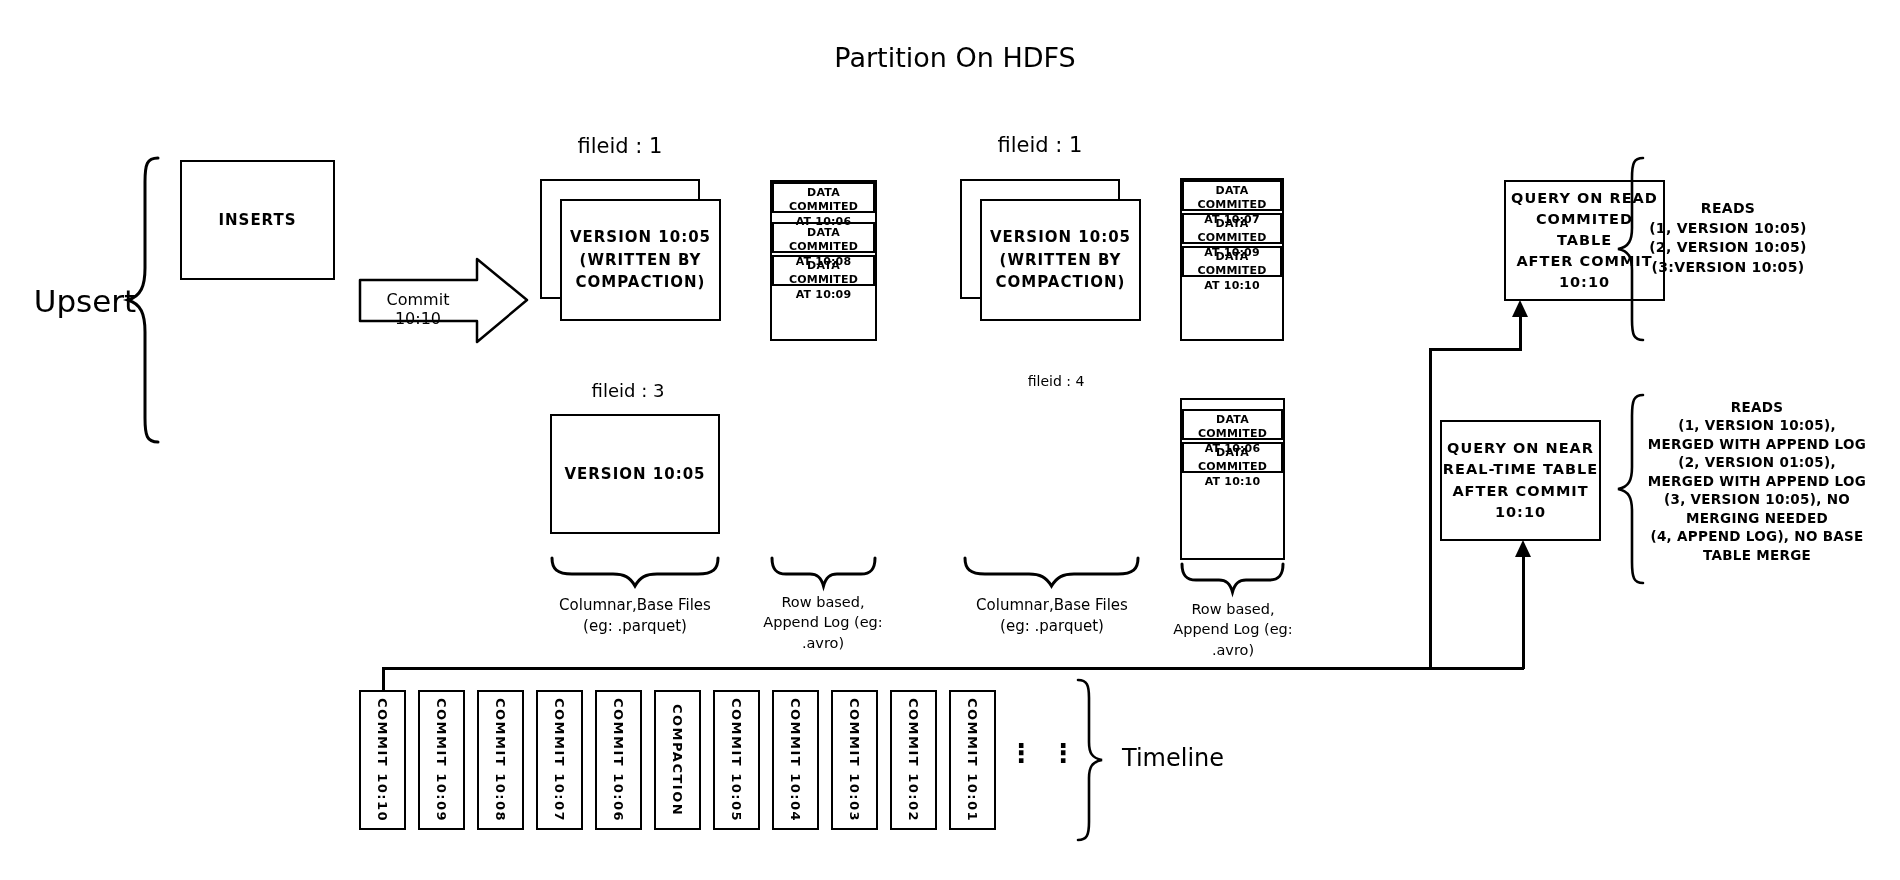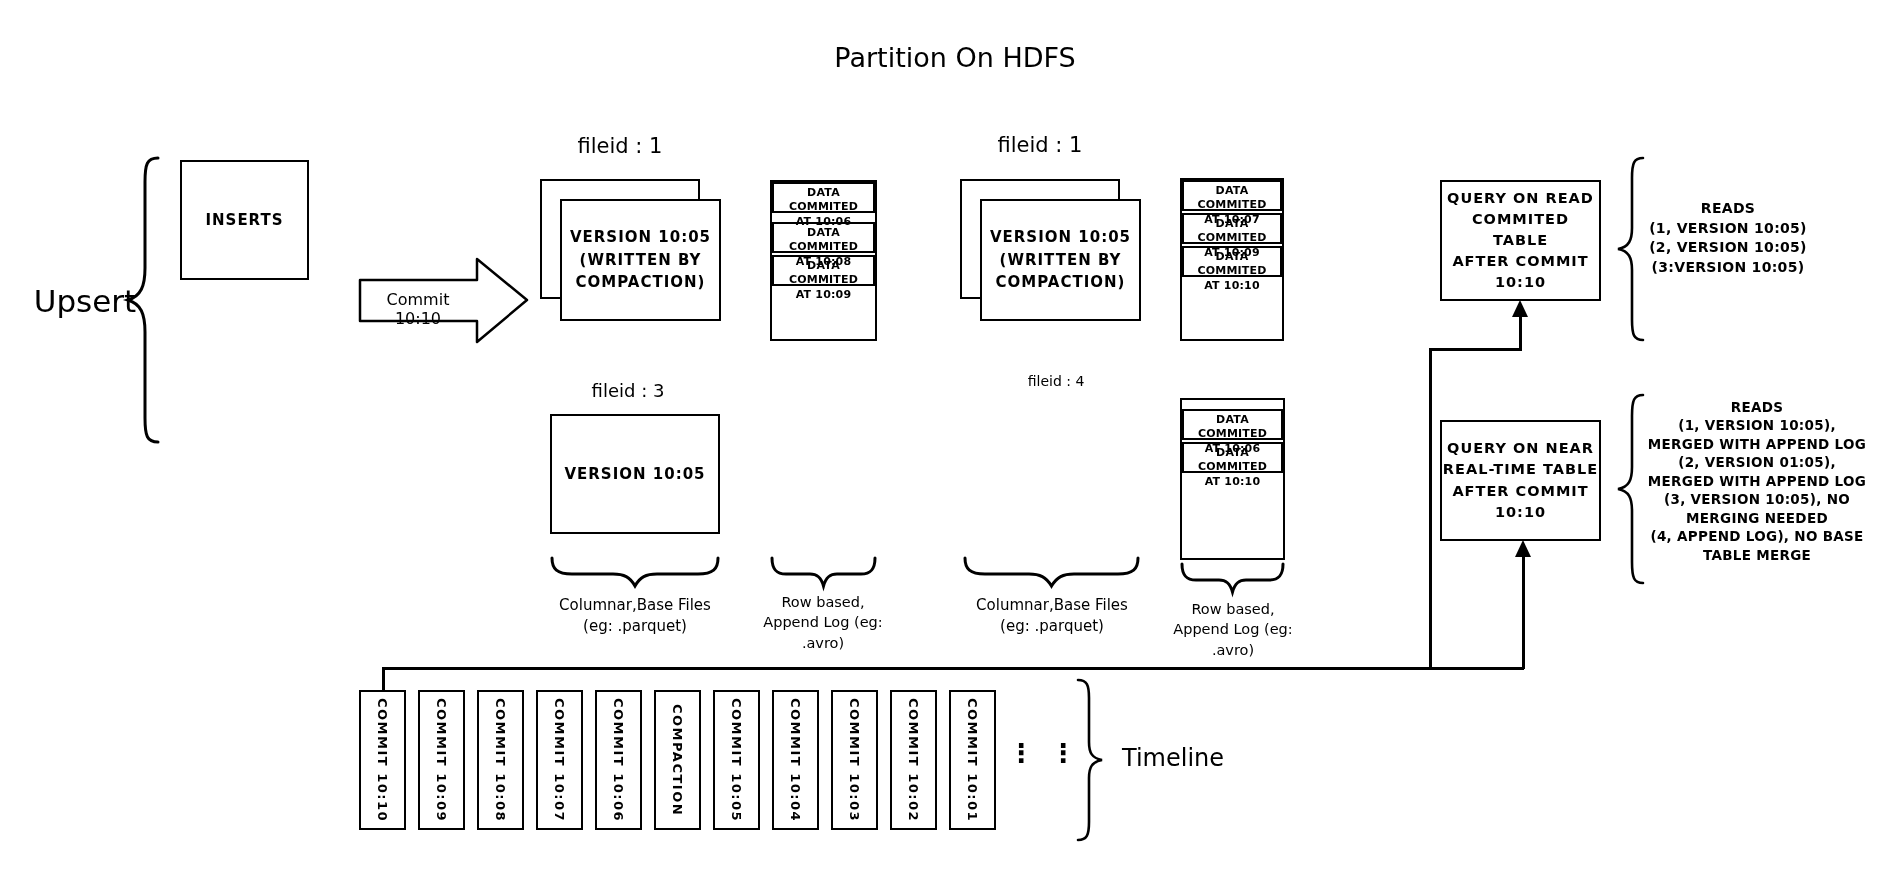--- a/index.html
+++ b/index.html
@@ -33,21 +33,21 @@
 
 <div id="canvas">
 
   <div class="lbl" style="left:755px;top:42px;width:400px;font-size:27px;">Partition On HDFS</div>
 
   <div class="lbl" style="left:30px;top:283px;width:110px;font-size:31px;">Upsert</div>
   <svg style="left:125px;top:156px;" width="36" height="288" viewBox="0 0 36 288">
     <path d="M33 2 C22 2, 20 8, 20 26 L20 112 C20 130, 16 140, 3 144 C16 148, 20 158, 20 176 L20 262 C20 280, 22 286, 33 286" fill="none" stroke="#000" stroke-width="3" stroke-linecap="round"></path>
   </svg>
 
-  <div class="box ctr caps" style="left:180px;top:160px;width:129px;height:120px;font-size:15px;">
+  <div class="box ctr caps" style="left:180px;top:160px;width:155px;height:120px;font-size:15px;">
     <span>INSERTS</span>
   </div>
 
   <svg style="left:358px;top:256px;" width="172" height="90" viewBox="0 0 172 90">
     <path d="M2 24 L119 24 L119 3 L169 44 L119 86 L119 65 L2 65 Z" fill="#fff" stroke="#000" stroke-width="2.5" stroke-linejoin="round"></path>
   </svg>
   <div class="lbl" style="left:362px;top:290px;width:112px;font-size:16px;">Commit 10:10</div>
 
   <div class="lbl" style="left:545px;top:134px;width:150px;font-size:21px;">fileid : 1</div>
   <div class="box" style="left:540px;top:179px;width:160px;height:120px;"></div>
@@ -140,21 +140,21 @@
   <div class="lbl" style="left:962px;top:595px;width:180px;font-size:15px;line-height:1.4;">
     <div>Columnar,Base Files</div>
     <div>(eg: .parquet)</div>
   </div>
   <div class="lbl" style="left:1168px;top:599px;width:130px;font-size:14.5px;line-height:1.4;">
     <div>Row based,</div>
     <div>Append Log  (eg:</div>
     <div>.avro)</div>
   </div>
 
-  <div class="box col caps" style="left:1440px;top:180px;width:161px;height:121px;font-size:14.5px;line-height:1.45;">
+  <div class="box col caps" style="left:1504px;top:180px;width:161px;height:121px;font-size:14.5px;line-height:1.45;">
     <div>QUERY ON READ</div>
     <div>COMMITED TABLE</div>
     <div>AFTER COMMIT</div>
     <div>10:10</div>
   </div>
   <div class="box col caps" style="left:1440px;top:420px;width:161px;height:121px;font-size:14.5px;line-height:1.45;">
     <div>QUERY ON NEAR</div>
     <div>REAL-TIME TABLE</div>
     <div>AFTER COMMIT</div>
     <div>10:10</div>

